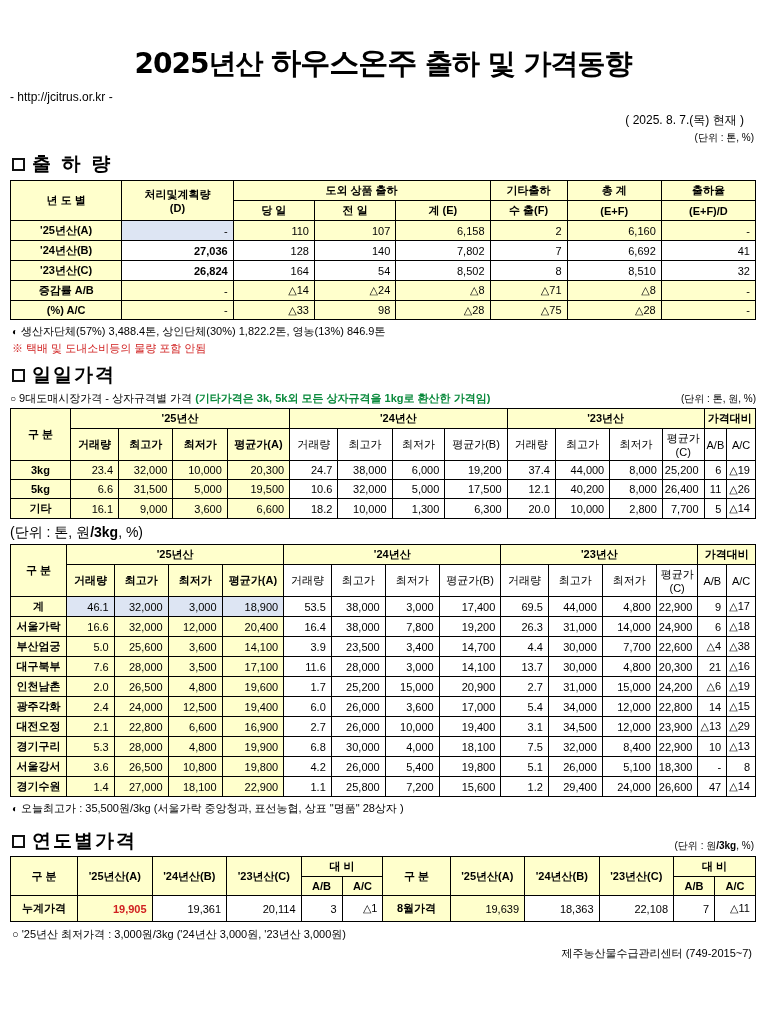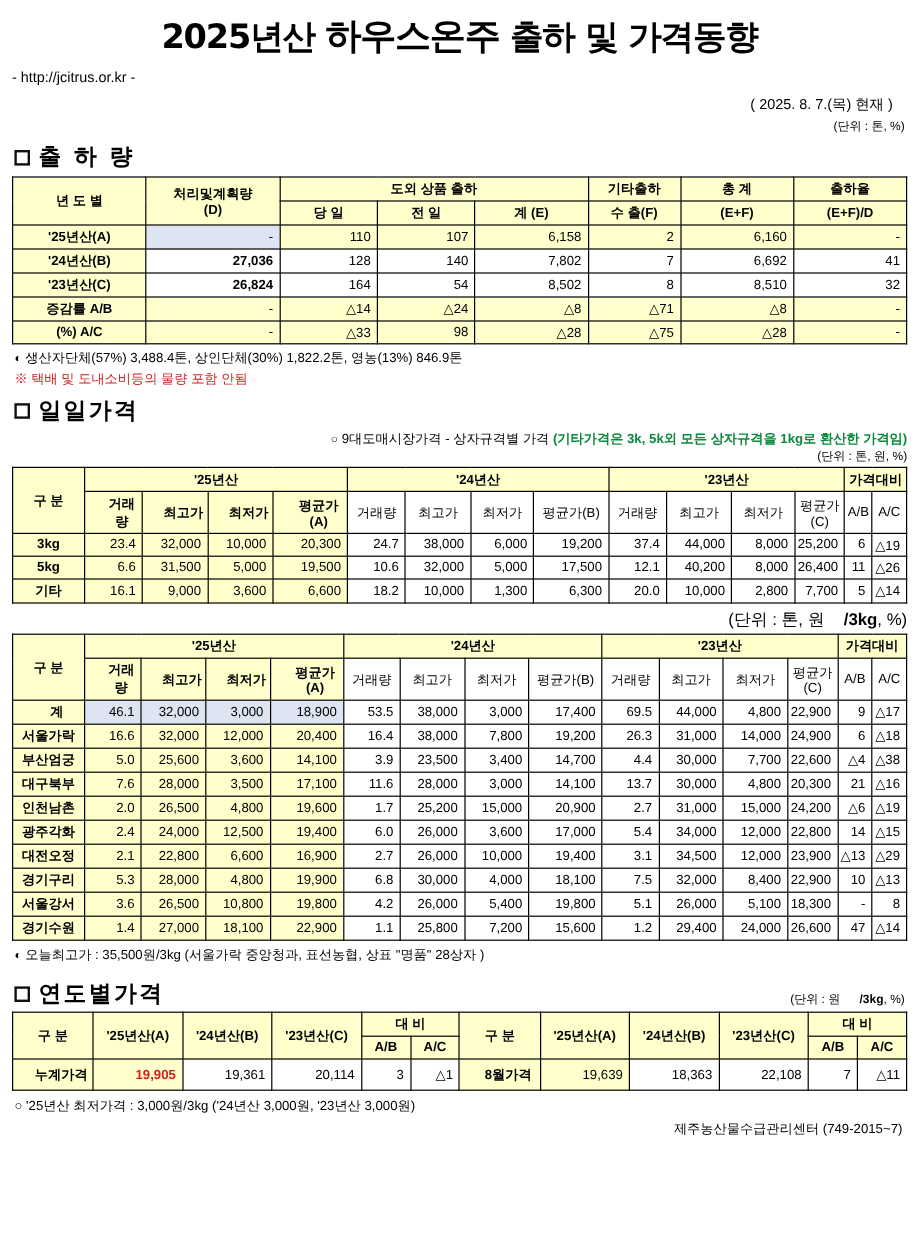--- a/index.html
+++ b/index.html
@@ -6,21 +6,21 @@
   html, body { margin:0; padding:0; }
   body {
     width: 766px; height: 1032px;
     background: #ffffff;
     font-family: "Liberation Sans", sans-serif;
     font-size: 11px;
     color: #000;
     position: relative;
     overflow: hidden;
   }
-  .page { padding: 6px 10px 0 10px; width: 766px; }
+  .page { padding: 6px 10px 0 10px; width: 766px; margin-top: 33px; }
 
   
   .title-row { text-align:center; margin-top:4px; }
   .title {
     font-size: 28px; font-weight: bold; letter-spacing: -1px;
     font-family: "DejaVu Sans", sans-serif;
     display:inline-block;
   }
   .title .big { font-size: 30px; }
   .url { font-size:12px; margin-top:6px; letter-spacing:0px;}
@@ -37,30 +37,30 @@
     font-size:19px; font-weight:bold; letter-spacing:2px;
     font-family:"DejaVu Sans", sans-serif;
   }
 
   
   table { border-collapse: collapse; width:100%; }
   td, th { border:1px solid #000; text-align:center; font-size:11px; padding:2px 2px; }
   .t1 td, .t1 th { height:19px; }
   .yellow { background:#ffffcc; }
   .blueish { background:#dde5f3; }
-  .bold { font-weight:bold;padding-left:16px; }
+  .bold { font-weight:bold; }
   .right { text-align:right; padding-right:5px; }
   .hdr { background:#ffffcc; font-weight:bold; }
 
   
   .note { font-size:11px; margin:4px 0 0 2px; }
   .note .circ { font-size:10px; }
   .note-red { color:#d02020; font-size:11px; margin:2px 0 0 2px; }
   .green { color:#0a8a3c; font-weight:bold; }
-  .row-flex { display:flex; justify-content:space-between; align-items:flex-end;flex-direction:column; }
+  .row-flex { display:flex; justify-content:space-between; align-items:flex-end; }
   .red-num { color:#d02020; font-weight:bold; }
   .footer { text-align:right; font-size:11px; margin-top:4px; padding-right:4px; }
   .bottom-notes { font-size:11px; margin-top:5px; }
   .bottom-notes div { margin:2px 0 0 2px; }
   .m0 { margin:0; }
   .spacer6 { height:6px; }
 </style>
 </head>
 <body>
 

